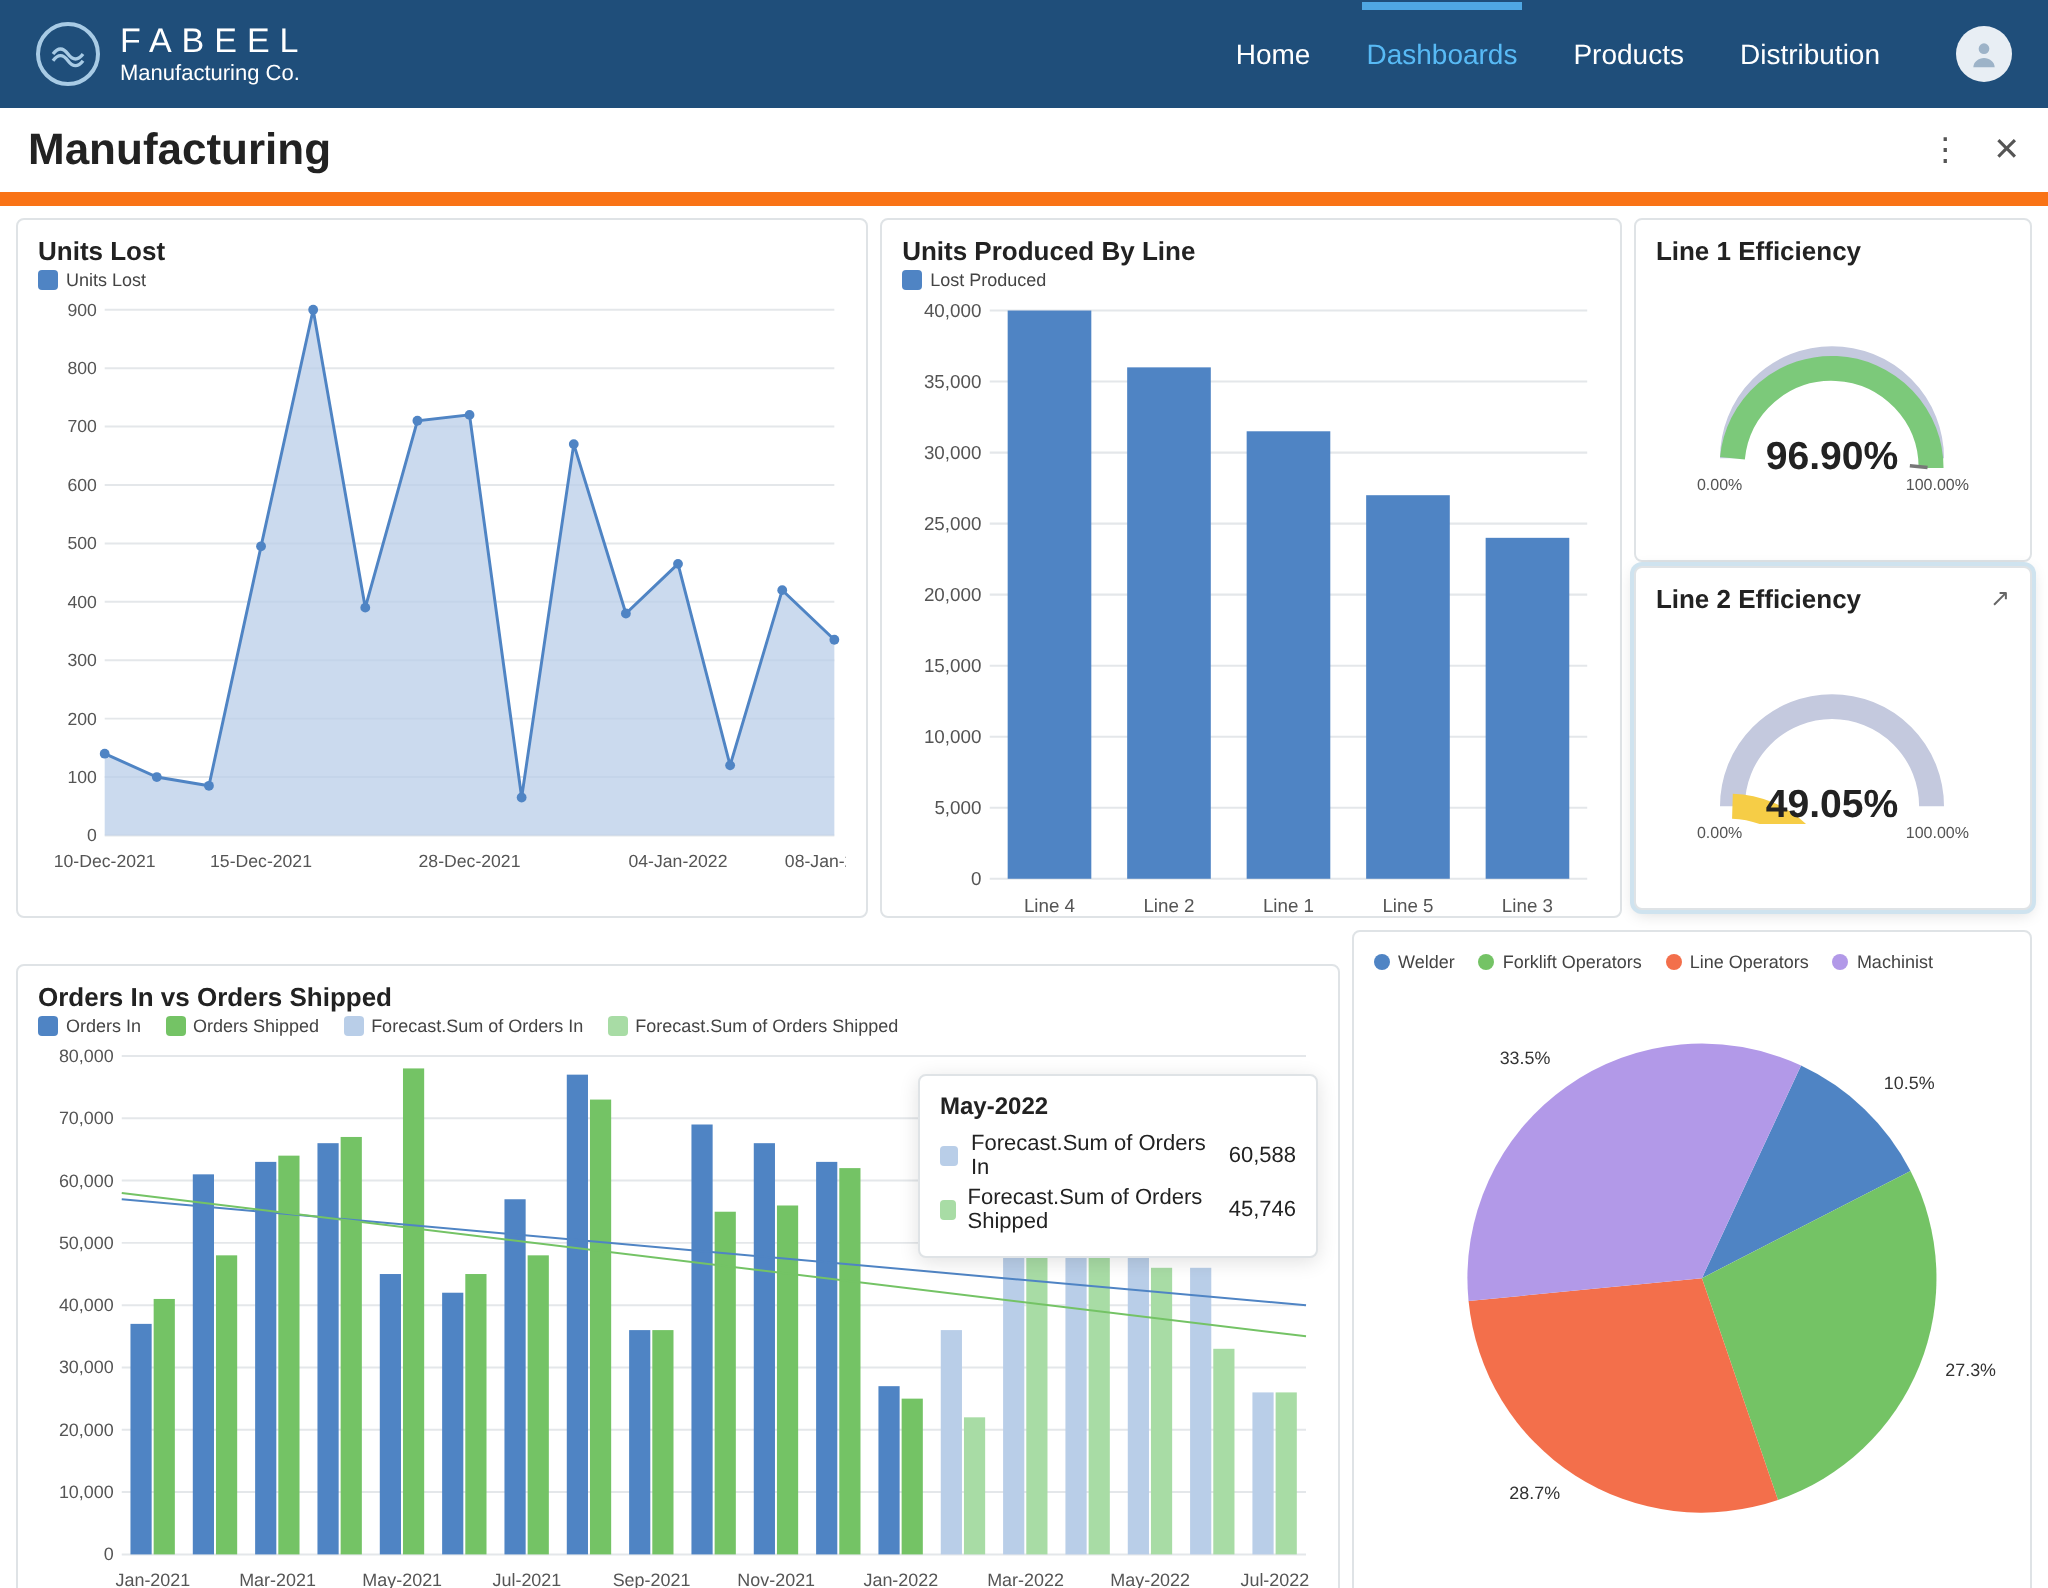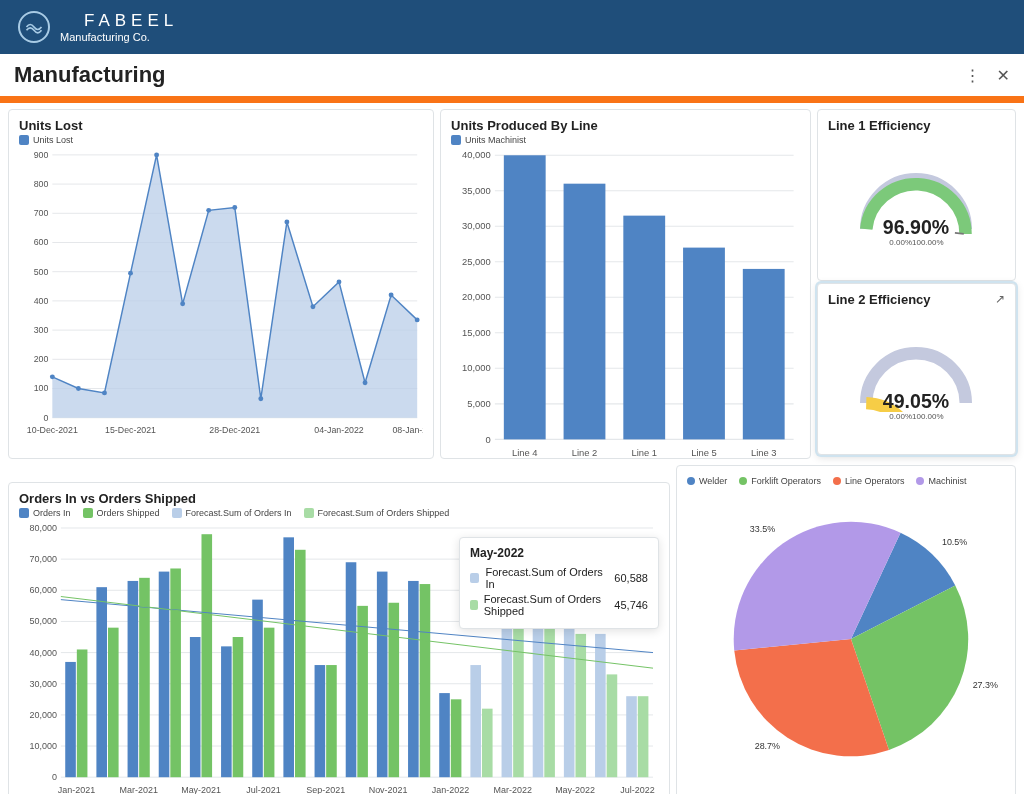--- a/index.html
+++ b/index.html
@@ -2,21 +2,21 @@
 <html><head>
 <meta charset="utf-8">
 <style>
   * { box-sizing: border-box; margin: 0; padding: 0; }
   body { font-family: -apple-system, BlinkMacSystemFont, "Segoe UI", Arial, sans-serif; background:#fff; width:1024px; height:794px; overflow:hidden; color:#222; }
   .topbar { display:flex; align-items:center; justify-content:space-between; background:#1f4e7a; color:#fff; height:54px; padding:0 18px; }
   .brand { display:flex; align-items:center; gap:10px; }
   .logo-circle { width:32px; height:32px; border-radius:50%; border:2px solid #a8cbe5; display:flex; align-items:center; justify-content:center; }
   .logo-circle svg { width:20px; height:20px; }
   .brand-text { display:flex; flex-direction:column; line-height:1; }
-  .brand-name { font-size:17px; letter-spacing:5px; font-weight:400;margin-left:24px; }
+  .brand-name { font-size:17px; letter-spacing:5px; font-weight:400; }
   .brand-sub { font-size:11px; margin-top:3px; }
   .nav { display:flex; align-items:center; gap:28px; font-size:14px; }
   .nav-item { cursor:pointer; position:relative; }
   .nav-item.active { color:#58baf5; }
   .nav-item.active::before { content:""; position:absolute; top:-18px; left:-2px; right:-2px; height:4px; background:#4fa7e3; }
   .avatar { width:28px; height:28px; border-radius:50%; background:#e8eef4; display:flex; align-items:center; justify-content:center; margin-left:10px; }
   .avatar svg { width:16px; height:16px; fill:#9db3c8; }
 
   .header-row { display:flex; align-items:center; justify-content:space-between; padding:8px 14px; border-bottom:7px solid #f97316; }
   .page-title { font-size:22px; font-weight:700; }
@@ -40,21 +40,21 @@
   .eff-col { width:202px; display:flex; flex-direction:column; gap:2px; }
   #card-eff1, #card-eff2 { height:172px; }
   #card-orders { width:662px; height:335px;margin-top:17px; }
   #card-pie { flex:1; height:335px; }
 
   svg.chart { width:100%; }
   .axis-lbl { font-size:9px; fill:#555; }
   .grid { stroke:#e4e7ea; stroke-width:1; }
 
   .corner-icon { position:absolute; top:8px; right:10px; font-size:12px; color:#666; cursor:pointer; }
-  .gauge-minmax { display:flex; justify-content:center; font-size:8px; color:#555; padding:0 12px; }
+  .gauge-minmax { display:flex; justify-content:space-between; font-size:8px; color:#555; padding:0 12px; }
   .gauge-wrap { display:flex; flex-direction:column; align-items:center; height:calc(100% - 20px); justify-content:center; }
 
   .tooltip-box { position:absolute; top:54px; right:10px; background:#fff; border:1px solid #dfe3e6; border-radius:4px; padding:8px 10px; box-shadow:0 2px 10px rgba(0,0,0,0.12); font-size:11px; width:200px; }
   .tooltip-box .tt-title { font-weight:600; margin-bottom:6px; font-size:12px; }
   .tooltip-box .tt-row { display:flex; align-items:center; gap:6px; margin:3px 0; }
   .tooltip-box .tt-val { margin-left:auto; }
 
   .pie-lbl { font-size:9px; fill:#333; }
 </style>
 </head>
@@ -64,20 +64,32 @@
   <div class="brand">
     <span class="logo-circle">
       <svg viewBox="0 0 24 24">
           <path d="M3 12c3-4 6-4 9 0s6 4 9 0" stroke="#a8cbe5" stroke-width="2" fill="none"></path>
           <path d="M3 16c3-4 6-4 9 0s6 4 9 0" stroke="#a8cbe5" stroke-width="2" fill="none"></path>
         </svg>
     </span>
     <span class="brand-text">
       <span class="brand-name">FABEEL</span>
       <span class="brand-sub">Manufacturing Co.</span>
+    </span>
+  </div>
+  <div class="nav">
+    <span class="nav-item">Home</span>
+    <span class="nav-item active">Dashboards</span>
+    <span class="nav-item">Products</span>
+    <span class="nav-item">Distribution</span>
+    <span class="avatar">
+      <svg viewBox="0 0 24 24">
+          <circle cx="12" cy="8" r="4"></circle>
+          <path d="M4 22c0-4 4-7 8-7s8 3 8 7z"></path>
+        </svg>
     </span>
   </div>
 </div>
 
 <div class="header-row">
   <span class="page-title">Manufacturing</span>
   <div class="header-icons">
     <span>⋮</span>
     <span>✕</span>
   </div>
@@ -137,21 +149,21 @@
           <circle cx="379.42857142857144" cy="148.93333333333334" r="2.5" fill="#4f84c4"></circle>
           <circle cx="406" cy="174.24444444444444" r="2.5" fill="#4f84c4"></circle>
         </svg>
     </div>
 
     <div id="card-prodline" class="card">
       <div class="card-title">Units Produced By Line</div>
       <div class="legend" id="leg-prod">
           <span class="key">
             <span class="swatch" style="background:#4f84c4"></span>
-            <span>Units Machinist</span>
+            <span>Lost Produced</span>
           </span>
         </div>
       <svg class="chart" id="svg-prod" viewBox="0 0 334 300">
           <line class="grid" x1="42" y1="278" x2="328" y2="278"></line>
           <text class="axis-lbl" x="38" y="281" text-anchor="end">0</text>
           <line class="grid" x1="42" y1="244" x2="328" y2="244"></line>
           <text class="axis-lbl" x="38" y="247" text-anchor="end">5,000</text>
           <line class="grid" x1="42" y1="210" x2="328" y2="210"></line>
           <text class="axis-lbl" x="38" y="213" text-anchor="end">10,000</text>
           <line class="grid" x1="42" y1="176" x2="328" y2="176"></line>

